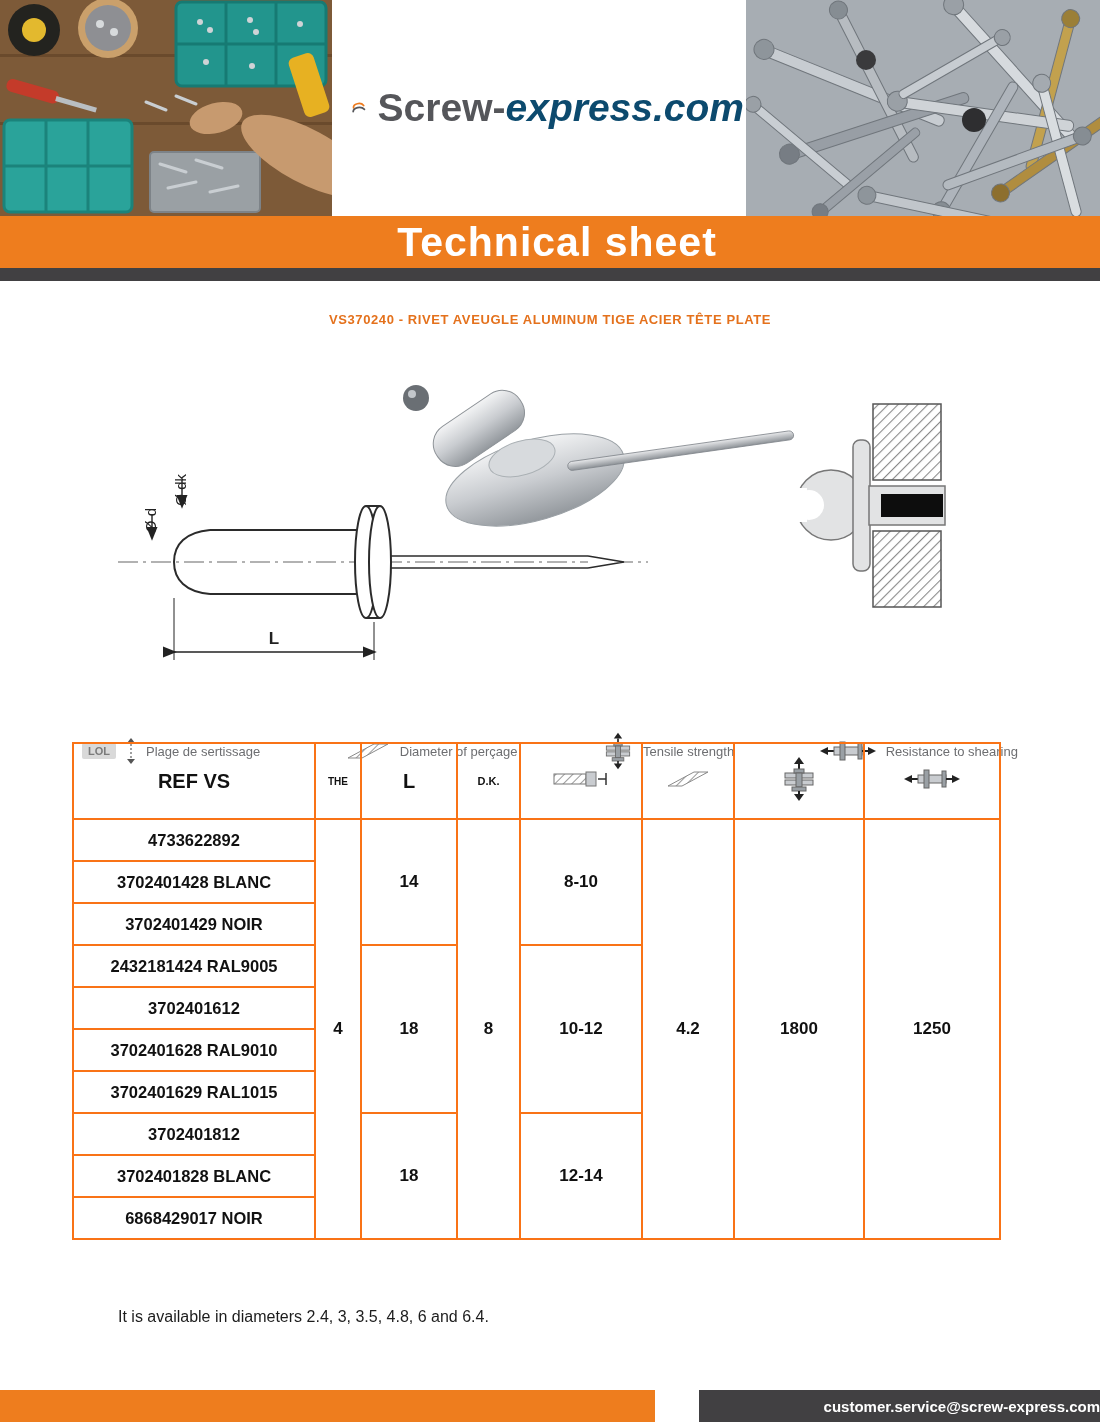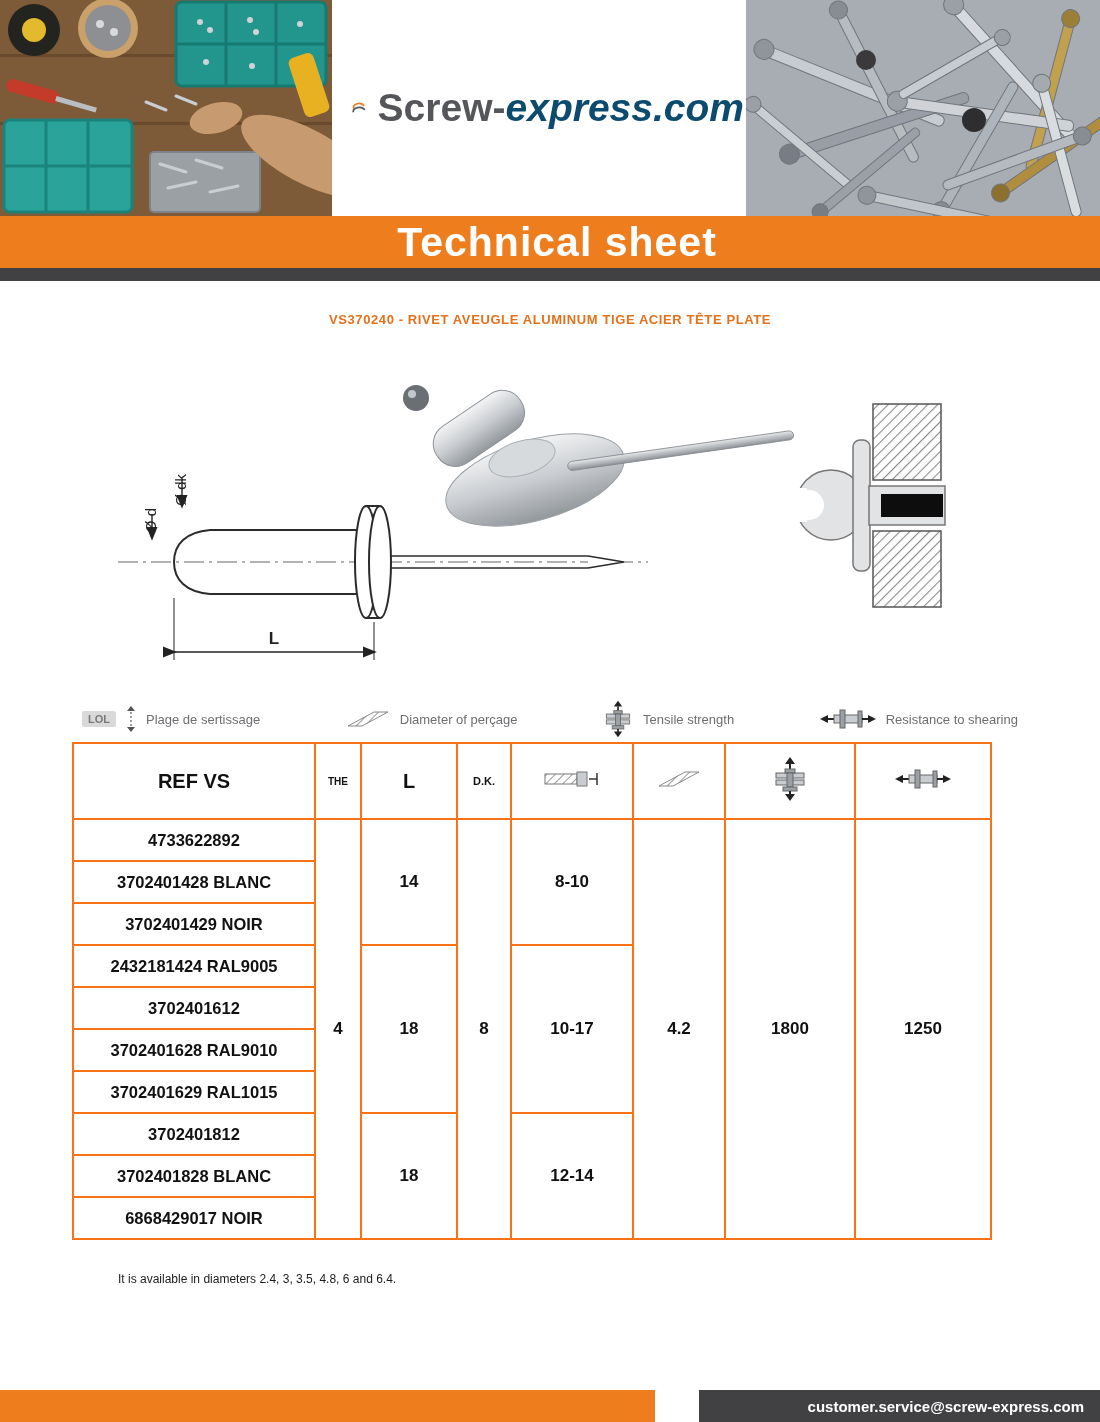--- a/index.html
+++ b/index.html
@@ -25,50 +25,50 @@
   .product-title { position:absolute; top:312px; left:0; width:1100px; text-align:center;
                    color:#e4711c; font-size:13px; font-weight:600; letter-spacing:.6px; }
 
   
   .diagrams { position:absolute; top:350px; left:0; width:1100px; height:352px; }
   .rivet-photo { position:absolute; left:330px; top:8px; }
   .tech-drawing { position:absolute; left:58px; top:72px; }
   .cross-section { position:absolute; left:795px; top:48px; }
 
   
-  .legend { position:absolute; top:702px; left:82px; width:936px; height:34px;
+  .legend { position:absolute; top:734px; left:82px; width:936px; height:34px;
             display:flex; align-items:center; justify-content:space-between;
             color:#6d6e71; font-size:13px; }
   .legend-group { display:flex; align-items:center; gap:10px; }
   .lol-badge { background:#d9d9d9; color:#7a7a7a; font-size:11px; font-weight:bold;
                padding:2px 6px; border-radius:2px; }
 
   
   .spec-table { position:absolute; top:742px; left:72px; border-collapse:collapse; }
   .spec-table th, .spec-table td { border:2px solid #f97316; text-align:center;
                                    vertical-align:middle; color:#111; font-weight:bold; }
   .spec-table thead tr { height:76px; }
   .spec-table tbody tr { height:42px; }
   .th-ref { font-size:20px; width:242px; }
   .th-the { font-size:10px; width:46px; }
   .th-l   { font-size:20px; width:96px; }
-  .th-dk  { font-size:11px; width:54px; }
+  .th-dk  { font-size:11px; width:63px; }
   .th-crimp { width:122px; }
   .th-drill { width:92px; }
   .th-tens  { width:130px; }
   .th-shear { width:136px; }
   .cell-ref { font-size:16.5px; }
   .cell-val { font-size:17px; }
 
   
-  .note { position:absolute; top:1272px; left:118px; font-size:12px; color:#1c1c1c; }
+  .note { position:absolute; top:1308px; left:118px; font-size:16px; color:#1c1c1c; }
   .footer-bar { position:absolute; top:1390px; left:0; width:1100px; height:32px; display:flex; }
   .footer-orange { width:655px; height:32px; background:#ee7d1e; }
   .footer-dark { flex:1; height:32px; background:#414042; display:flex;
-                 align-items:center; justify-content:flex-end; padding-right:16px;margin-left:44px; }
+                 align-items:center; justify-content:flex-end; padding-right:0;margin-left:44px; }
   .footer-dark span { color:#ffffff; font-size:15px; font-weight:bold; }
 </style>
 </head>
 <body>
 
 <div class="page">
 
   <div class="photo photo-left">
     <svg width="332" height="216" viewBox="0 0 332 216">
       <rect width="332" height="216" fill="#7d5a38"></rect>
@@ -402,21 +402,21 @@
       </tr>
       <tr>
           <td class="cell-ref">3702401428 BLANC</td>
         </tr>
       <tr>
           <td class="cell-ref">3702401429 NOIR</td>
         </tr>
       <tr>
         <td class="cell-ref">2432181424 RAL9005</td>
         <td class="cell-val" rowspan="4">18</td>
-        <td class="cell-val" rowspan="4">10-17</td>
+        <td class="cell-val" rowspan="4">10-12</td>
       </tr>
       <tr>
           <td class="cell-ref">3702401612</td>
         </tr>
       <tr>
           <td class="cell-ref">3702401628 RAL9010</td>
         </tr>
       <tr>
           <td class="cell-ref">3702401629 RAL1015</td>
         </tr>

